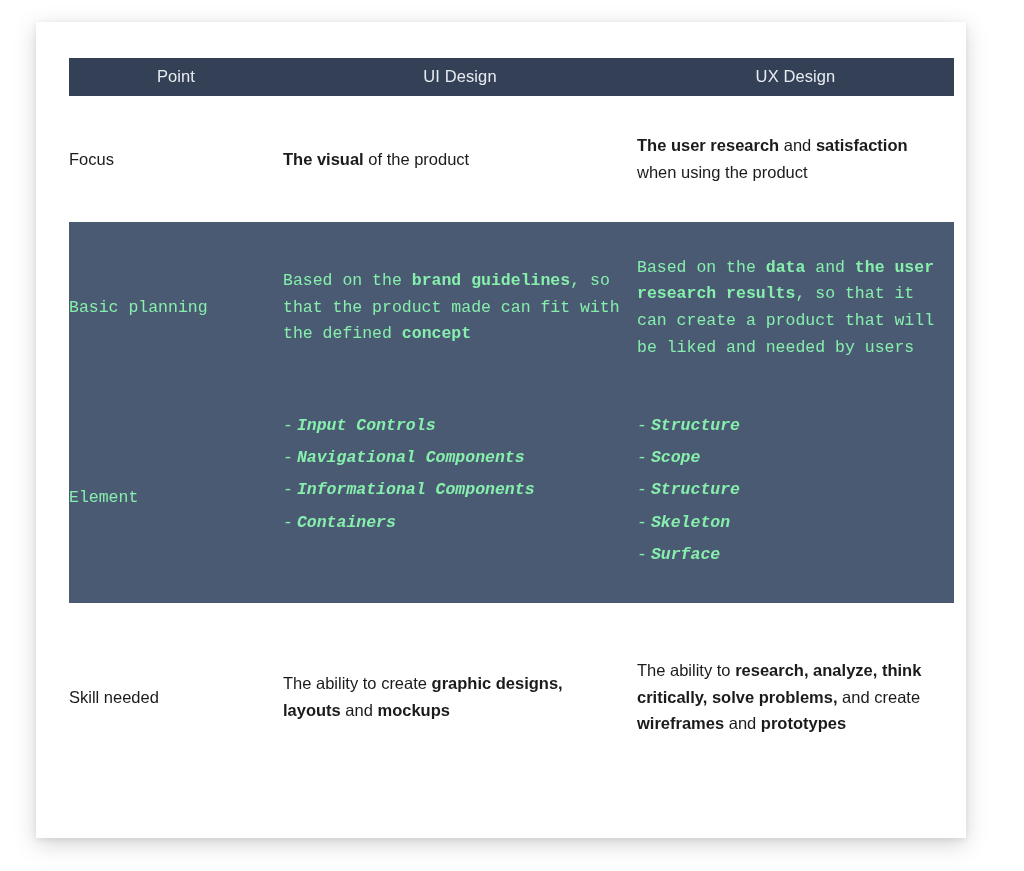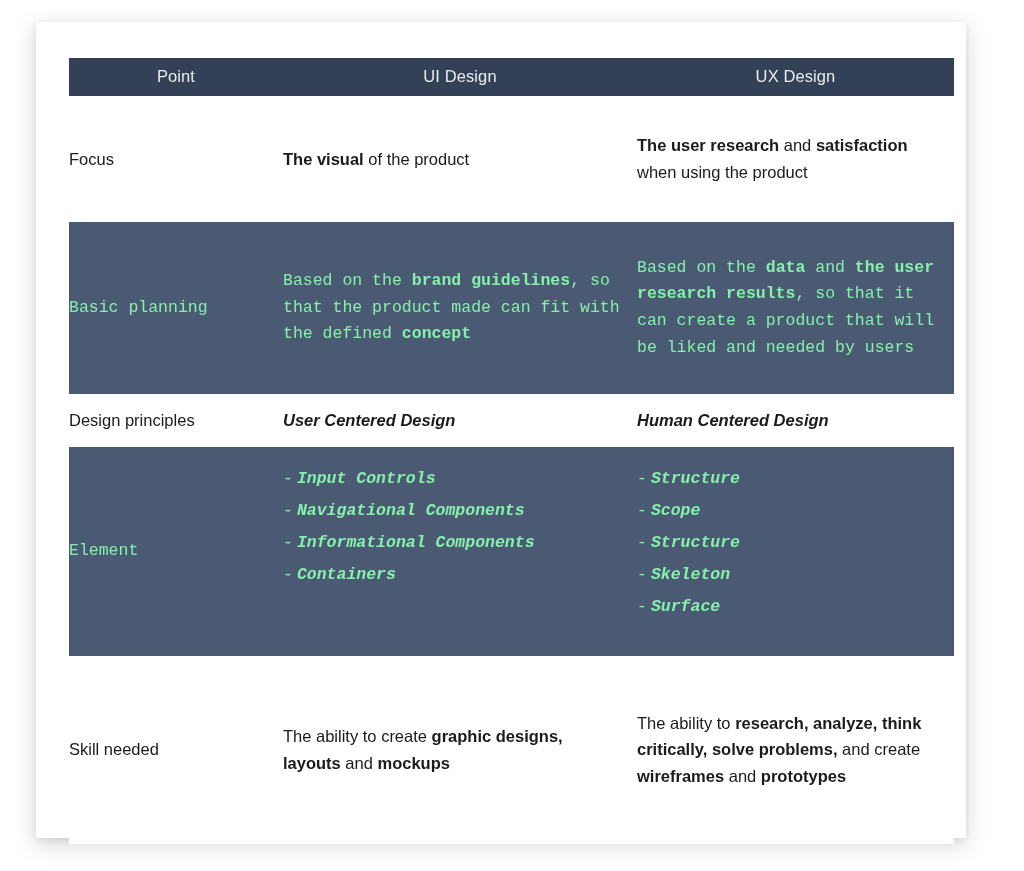--- a/index.html
+++ b/index.html
@@ -148,29 +148,20 @@
           </tr>
           <tr class="row-dark r-basic">
             <td class="cell-1 col-label"><span>Basic planning</span></td>
             <td class="cell-2 col-body">
               <span class="cellwrap"><span class="plain">Based on the </span><b>brand guidelines</b><span class="plain">, so that the product made can fit with the defined </span><b>concept</b></span>
             </td>
             <td class="cell-3 col-body">
               <span class="cellwrap"><span class="plain">Based on the </span><b>data</b><span class="plain"> and </span><b>the user research results</b><span class="plain">, so that it can create a product that will be liked and needed by users</span></span>
             </td>
           </tr>
-          <tr class="row-light r-design">
-            <td class="cell-1 col-label"><span>Design principles</span></td>
-            <td class="cell-2 col-body">
-              <span class="cellwrap"><span class="bi">User Centered Design</span></span>
-            </td>
-            <td class="cell-3 col-body">
-              <span class="cellwrap"><span class="bi">Human Centered Design</span></span>
-            </td>
-          </tr>
           <tr class="row-dark r-element">
             <td class="cell-1 col-label"><span>Element</span></td>
             <td class="cell-2 col-body">
               <span class="cellwrap">
                 <ul class="elist">
                   <li><span class="dash">-</span><span>Input Controls</span></li>
                   <li><span class="dash">-</span><span>Navigational Components</span></li>
                   <li><span class="dash">-</span><span>Informational Components</span></li>
                   <li><span class="dash">-</span><span>Containers</span></li>
                 </ul>

